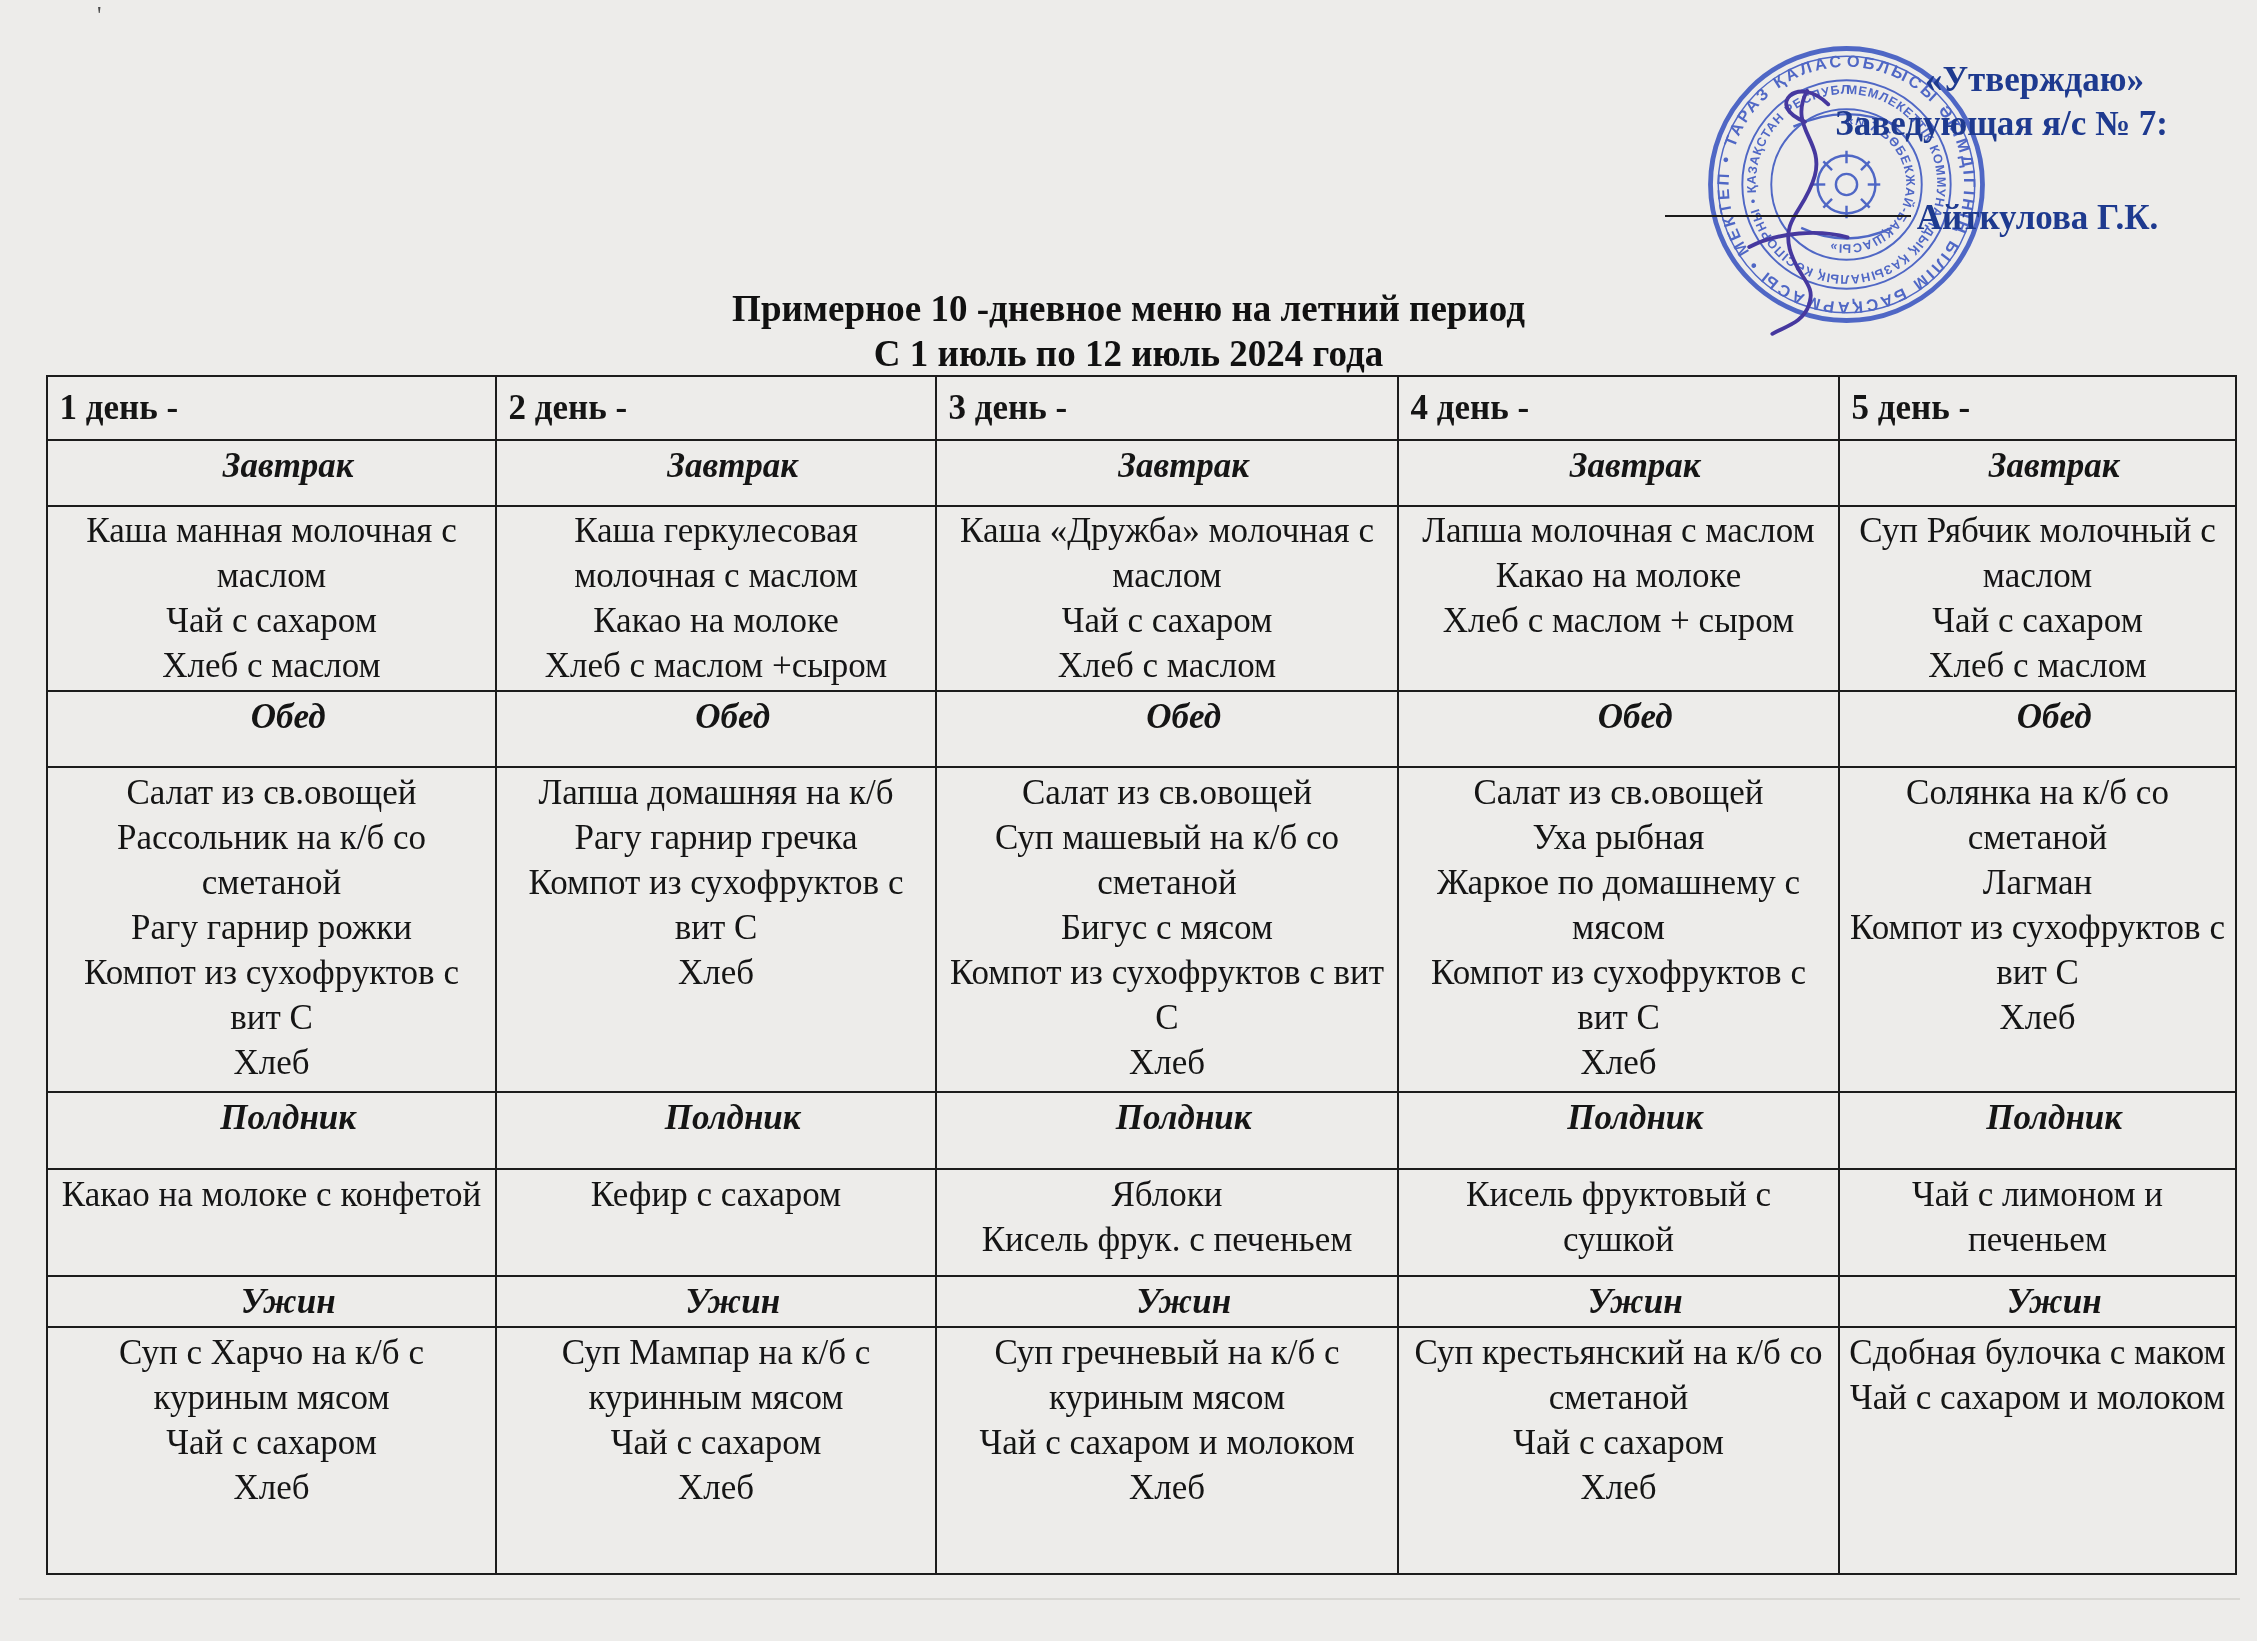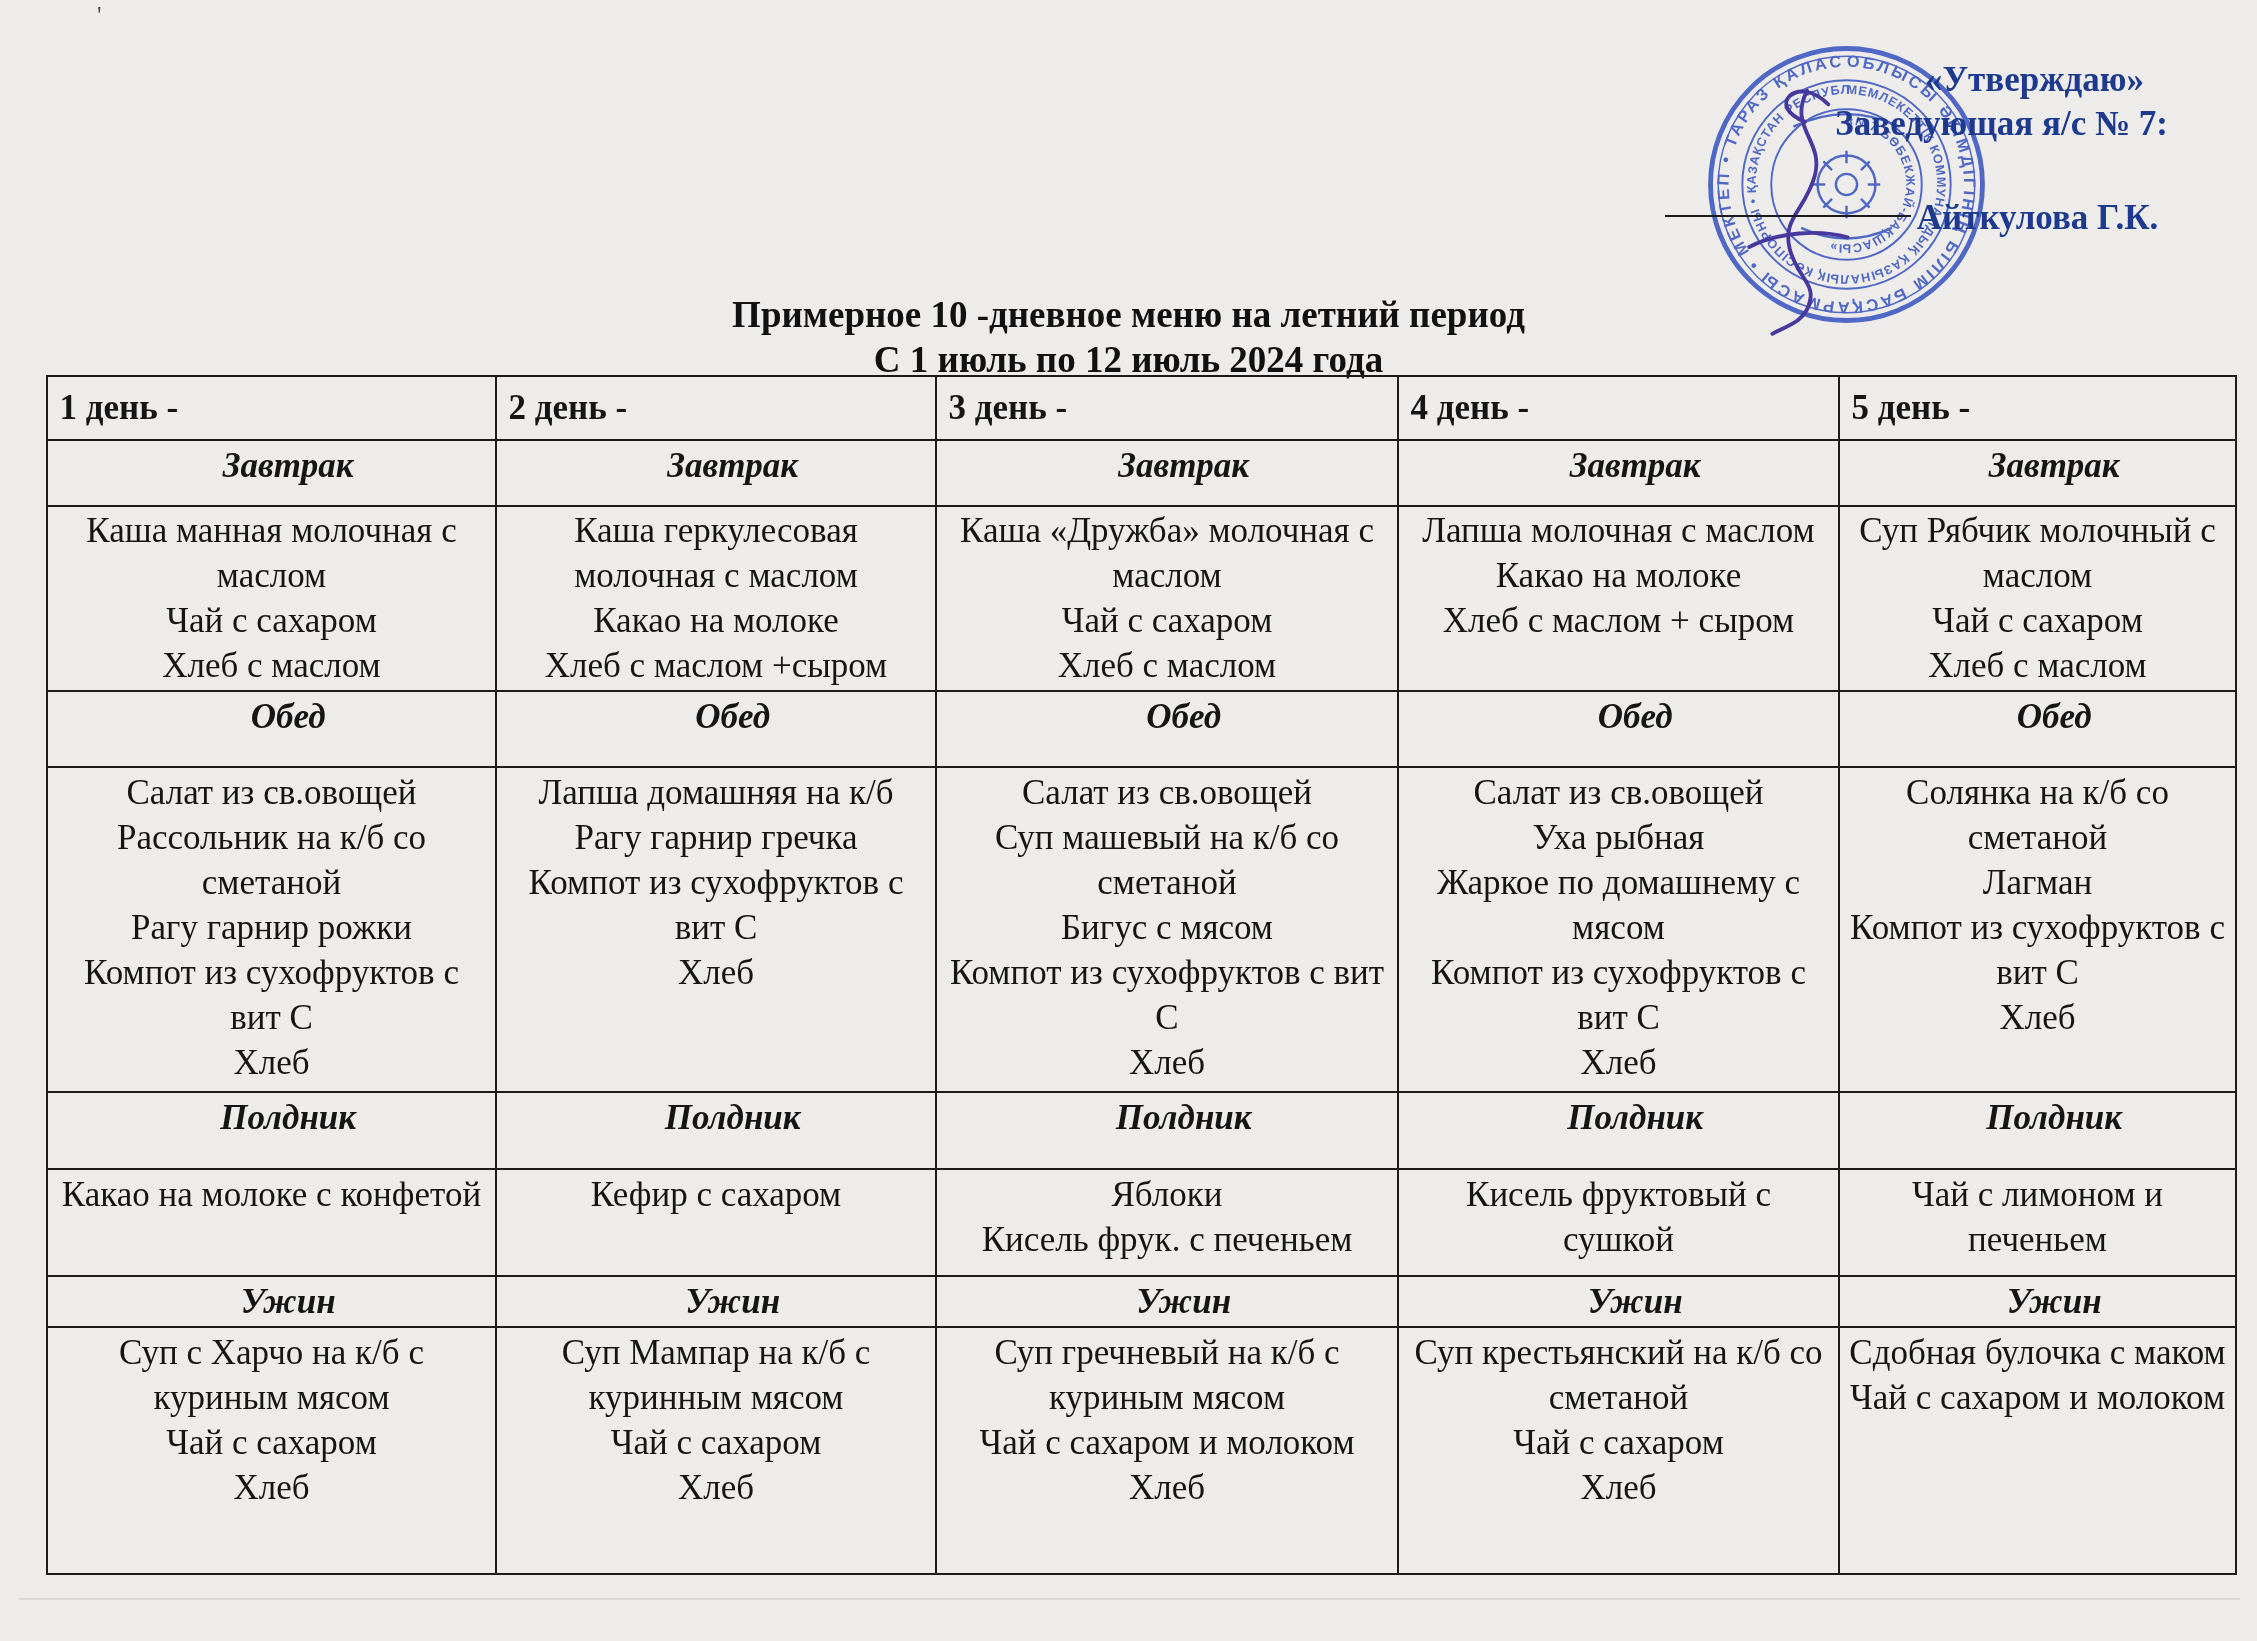--- a/index.html
+++ b/index.html
@@ -42,21 +42,21 @@
     position:absolute; left:1697px; top:35px; width:299px; height:299px;
     opacity:0.88;
   }
   .stamp text { fill:#3a55c0; font-family:"Liberation Sans", sans-serif; font-weight:bold; }
   .signature {
     position:absolute; left:1728px; top:77px; width:135px; height:261px;
   }
 
   
   .doc-title {
-    position:absolute; left:0; top:292px; width:2257px;
+    position:absolute; left:0; top:286px; width:2257px;
     text-align:center; font-weight:bold; font-size:37px; line-height:45px;
     color:#111;
   }
 
   
   table.menu {
     position:absolute; left:46px; top:375px; width:2189px;
     border-collapse:collapse; table-layout:fixed;
     background:transparent;
   }

